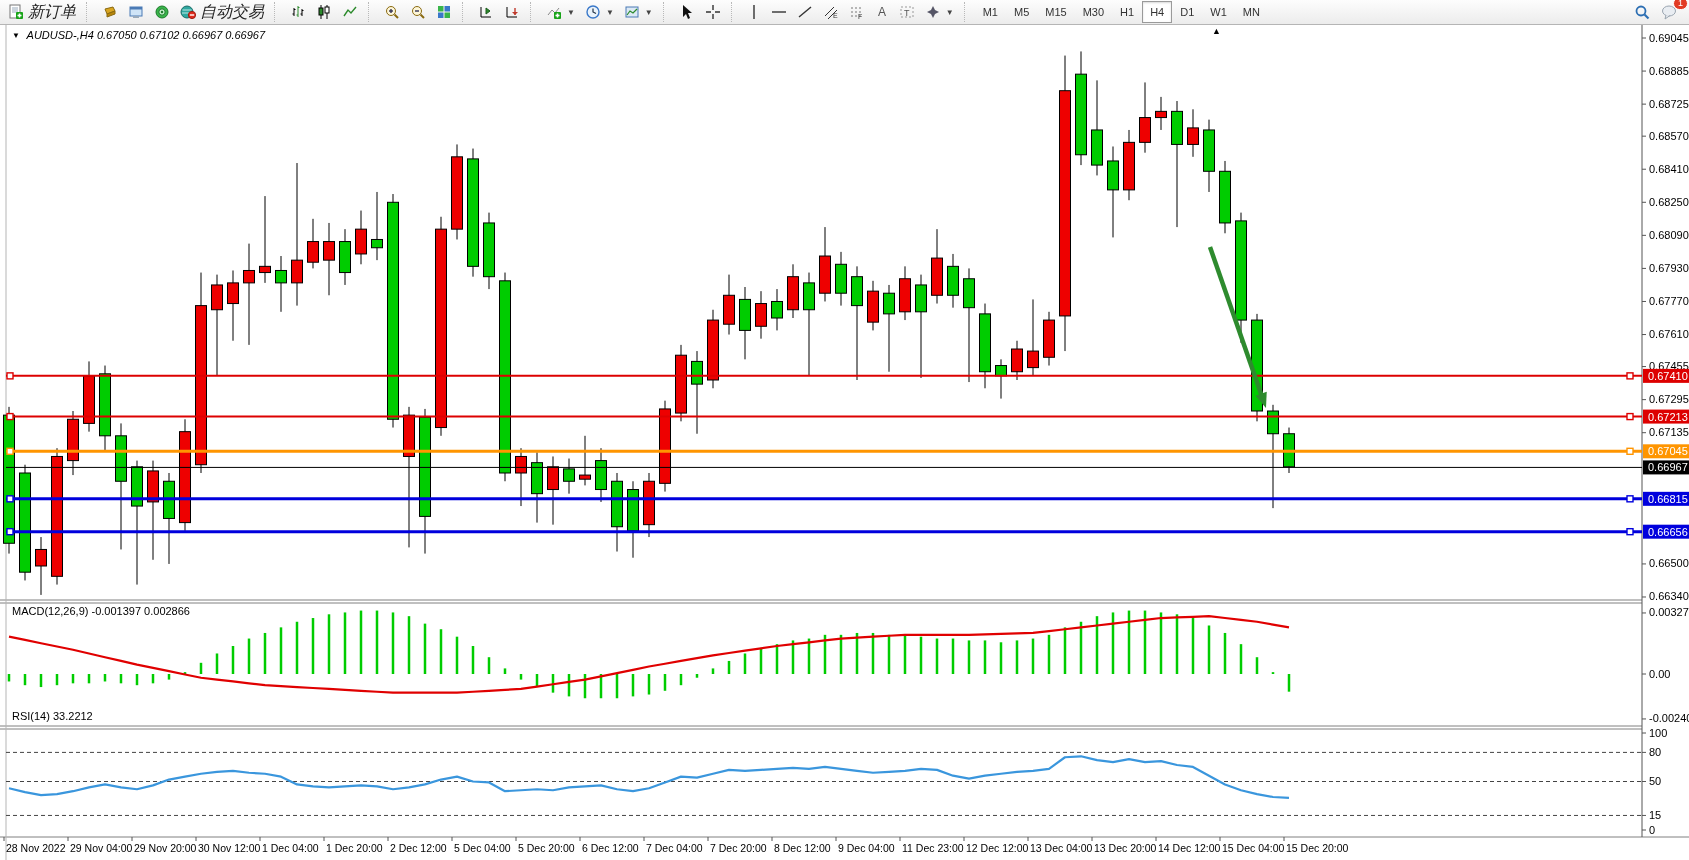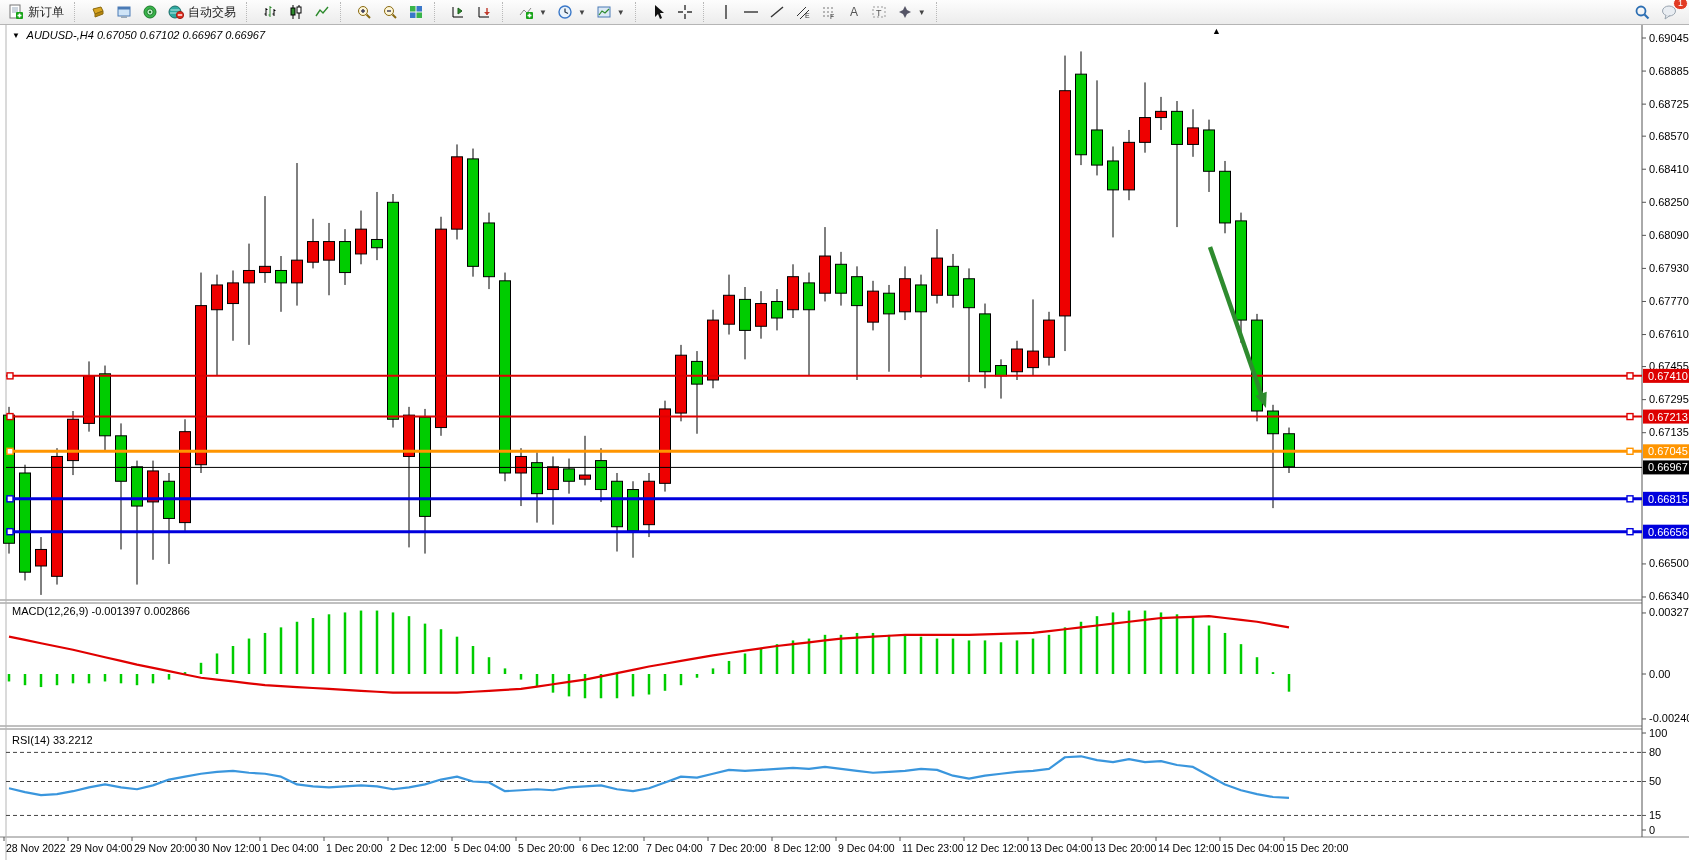--- a/index.html
+++ b/index.html
@@ -6,35 +6,35 @@
   body{width:1689px;height:860px;overflow:hidden;font-family:"Liberation Sans",sans-serif;}
   #app{position:relative;width:1689px;height:860px;background:#ffffff;}
   
   #toolbar{position:absolute;left:0;top:0;width:1689px;height:24px;
     background:linear-gradient(#fdfdfd,#ececec);border-bottom:1px solid #b5b5b5;
     display:flex;align-items:center;font-size:12px;color:#222;z-index:30;}
   .tb-group{display:flex;align-items:center;height:24px;padding:0 3px;}
   .tb-sep{width:5px;height:20px;border-left:1px dotted #b9b9b9;margin:0 2px;}
   .tb-btn{display:flex;align-items:center;gap:4px;padding:2px 4px;border:1px solid transparent;border-radius:2px;height:18px;}
   .tb-btn svg{display:block;}
-  .tb-label{font-size:12px;white-space:nowrap;}
+  .tb-label{font-size:16px;white-space:nowrap;font-style:italic;}
   .tf-btn{padding:2px 7px;font-size:11px;color:#333;border:1px solid transparent;height:16px;line-height:16px;}
   .tf-btn.active{background:#ffffff;border:1px solid #9a9a9a;box-shadow:inset 0 1px 2px rgba(0,0,0,.15);}
   .caret{font-size:8px;color:#444;margin-left:1px;}
   #tb-right{margin-left:auto;display:flex;align-items:center;padding-right:6px;}
   .badge{position:absolute;top:-4px;right:-6px;background:#e23b24;color:#fff;border-radius:8px;
     font-size:9px;padding:0 4px;line-height:11px;border:1px solid #fff;}
   
   #chartwrap{position:absolute;left:0;top:24px;width:1689px;height:836px;background:#ffffff;}
   #chart-svg{position:absolute;left:0;top:0;}
   .overlay-label{position:absolute;font-size:11px;color:#000;white-space:nowrap;z-index:5;}
   #chart-title{left:12px;top:5px;font-style:italic;}
   #chart-title .tri{font-size:8px;vertical-align:1px;margin-right:4px;}
   #macd-label{left:12px;top:581px;}
-  #rsi-label{left:12px;top:710px;}
+  #rsi-label{left:12px;top:686px;}
 </style>
 </head>
 <body>
 
 <div id="app">
 
   <div id="toolbar">
     <div class="tb-group">
       <div class="tb-btn">
         <span>
@@ -279,20 +279,31 @@
       <div class="tb-btn">
         <span>
             <svg width="16" height="16">
               <path d="M8 2 L10 6 L14 8 L10 10 L8 14 L6 10 L2 8 L6 6 Z" fill="#556"></path>
             </svg>
           </span>
         <span class="caret">▼</span>
       </div>
     </div>
     <div class="tb-sep"></div>
+    <div class="tb-group" id="tf-group">
+        <div class="tf-btn">M1</div>
+        <div class="tf-btn">M5</div>
+        <div class="tf-btn">M15</div>
+        <div class="tf-btn">M30</div>
+        <div class="tf-btn">H1</div>
+        <div class="tf-btn active">H4</div>
+        <div class="tf-btn">D1</div>
+        <div class="tf-btn">W1</div>
+        <div class="tf-btn">MN</div>
+      </div>
     <div id="tb-right">
       <div class="tb-btn">
         <span>
           <svg width="17" height="17">
               <circle cx="7" cy="7" r="4.5" fill="none" stroke="#2d6fb3" stroke-width="1.8"></circle>
               <line x1="10.5" y1="10.5" x2="14.5" y2="14.5" stroke="#2d6fb3" stroke-width="2.2"></line>
             </svg>
         </span>
       </div>
       <div class="tb-btn" style="position:relative">

